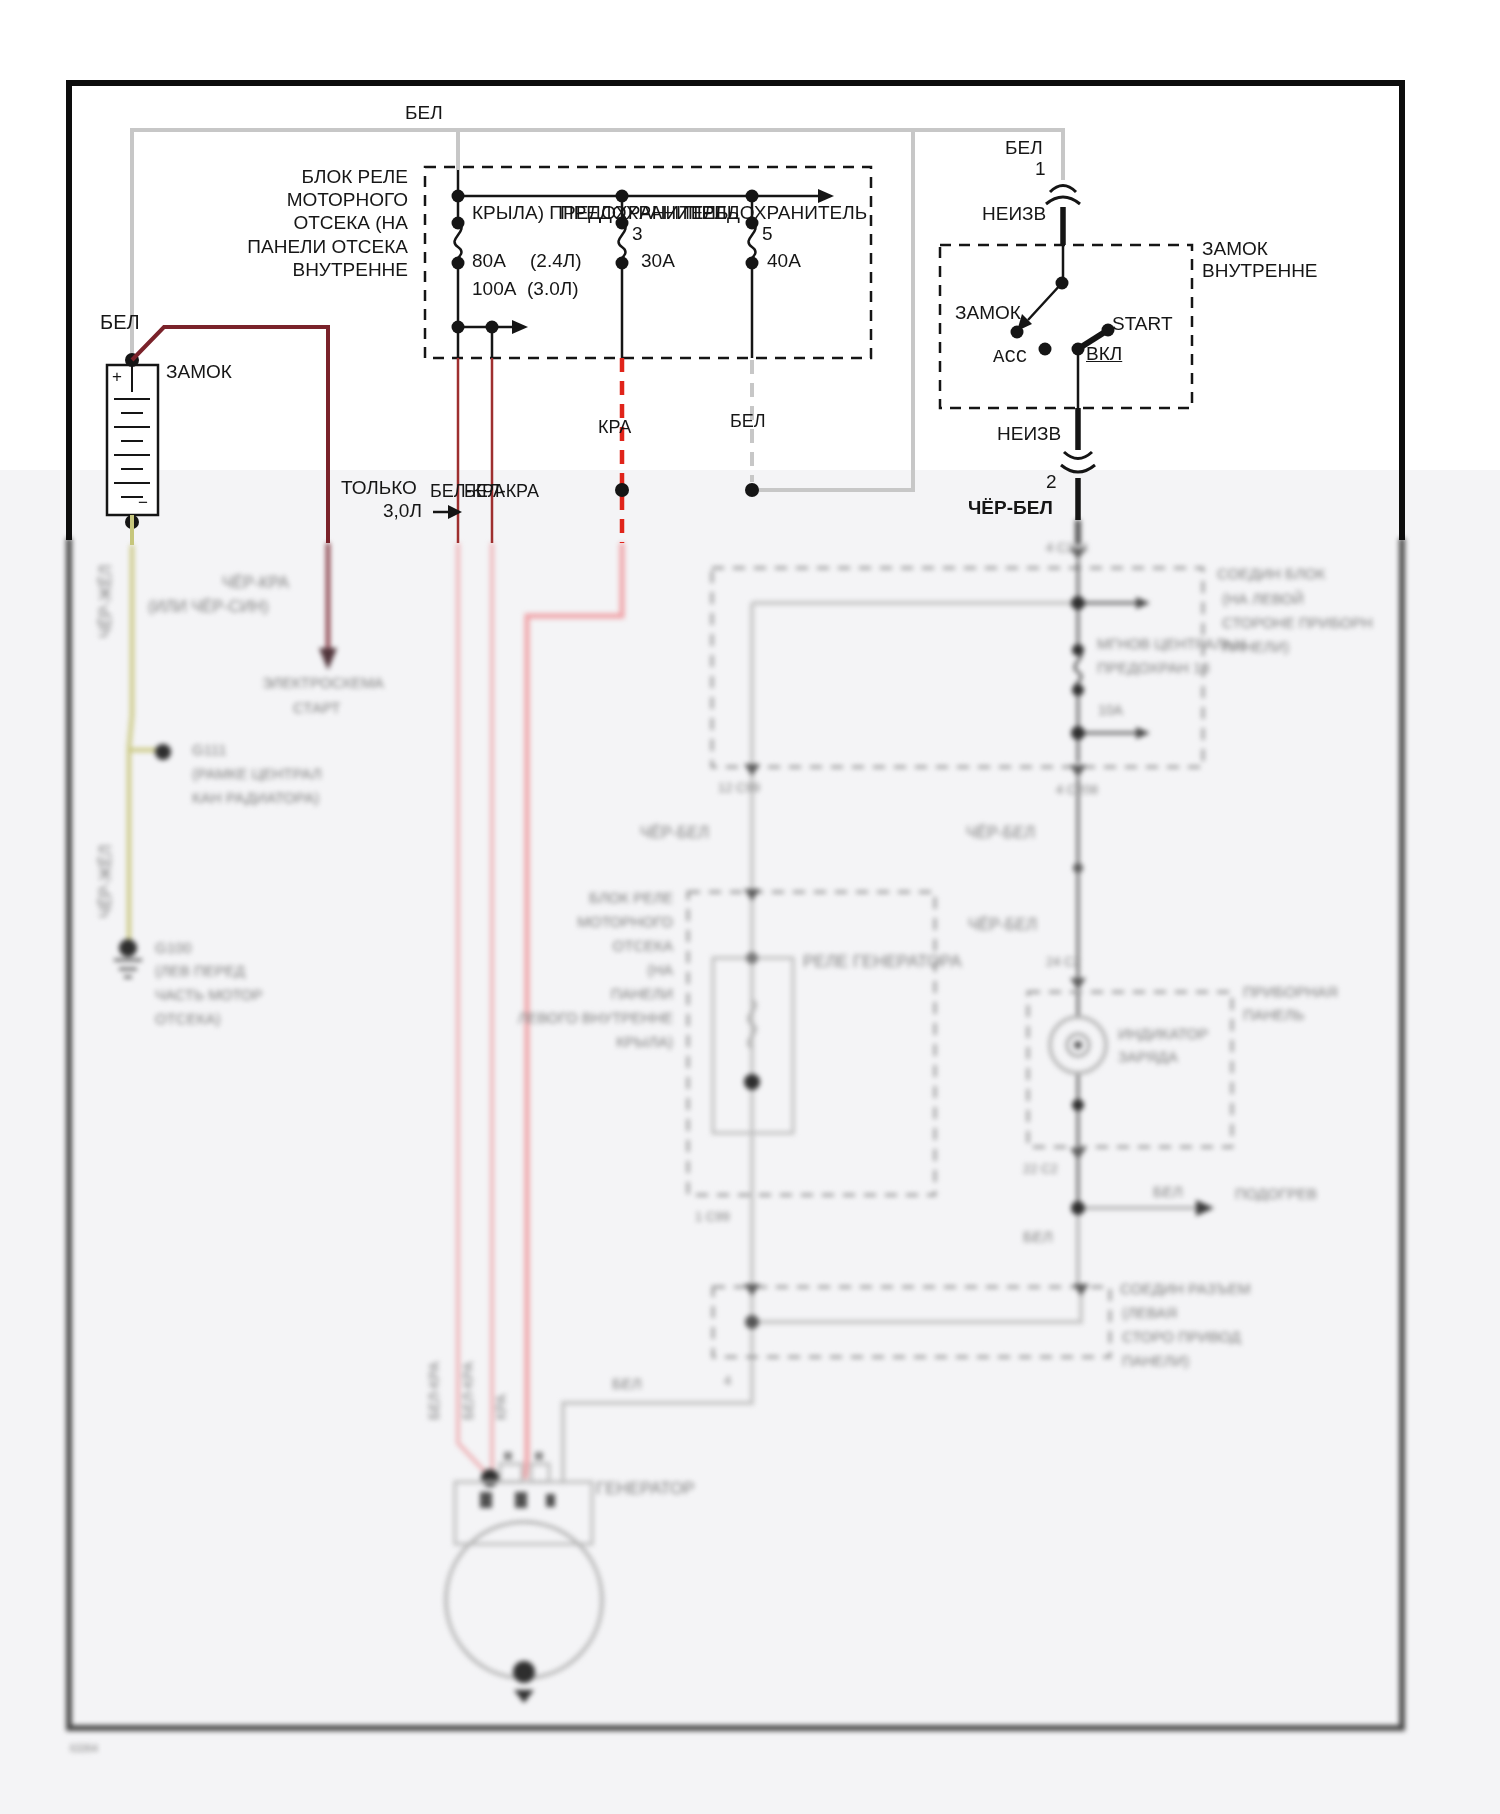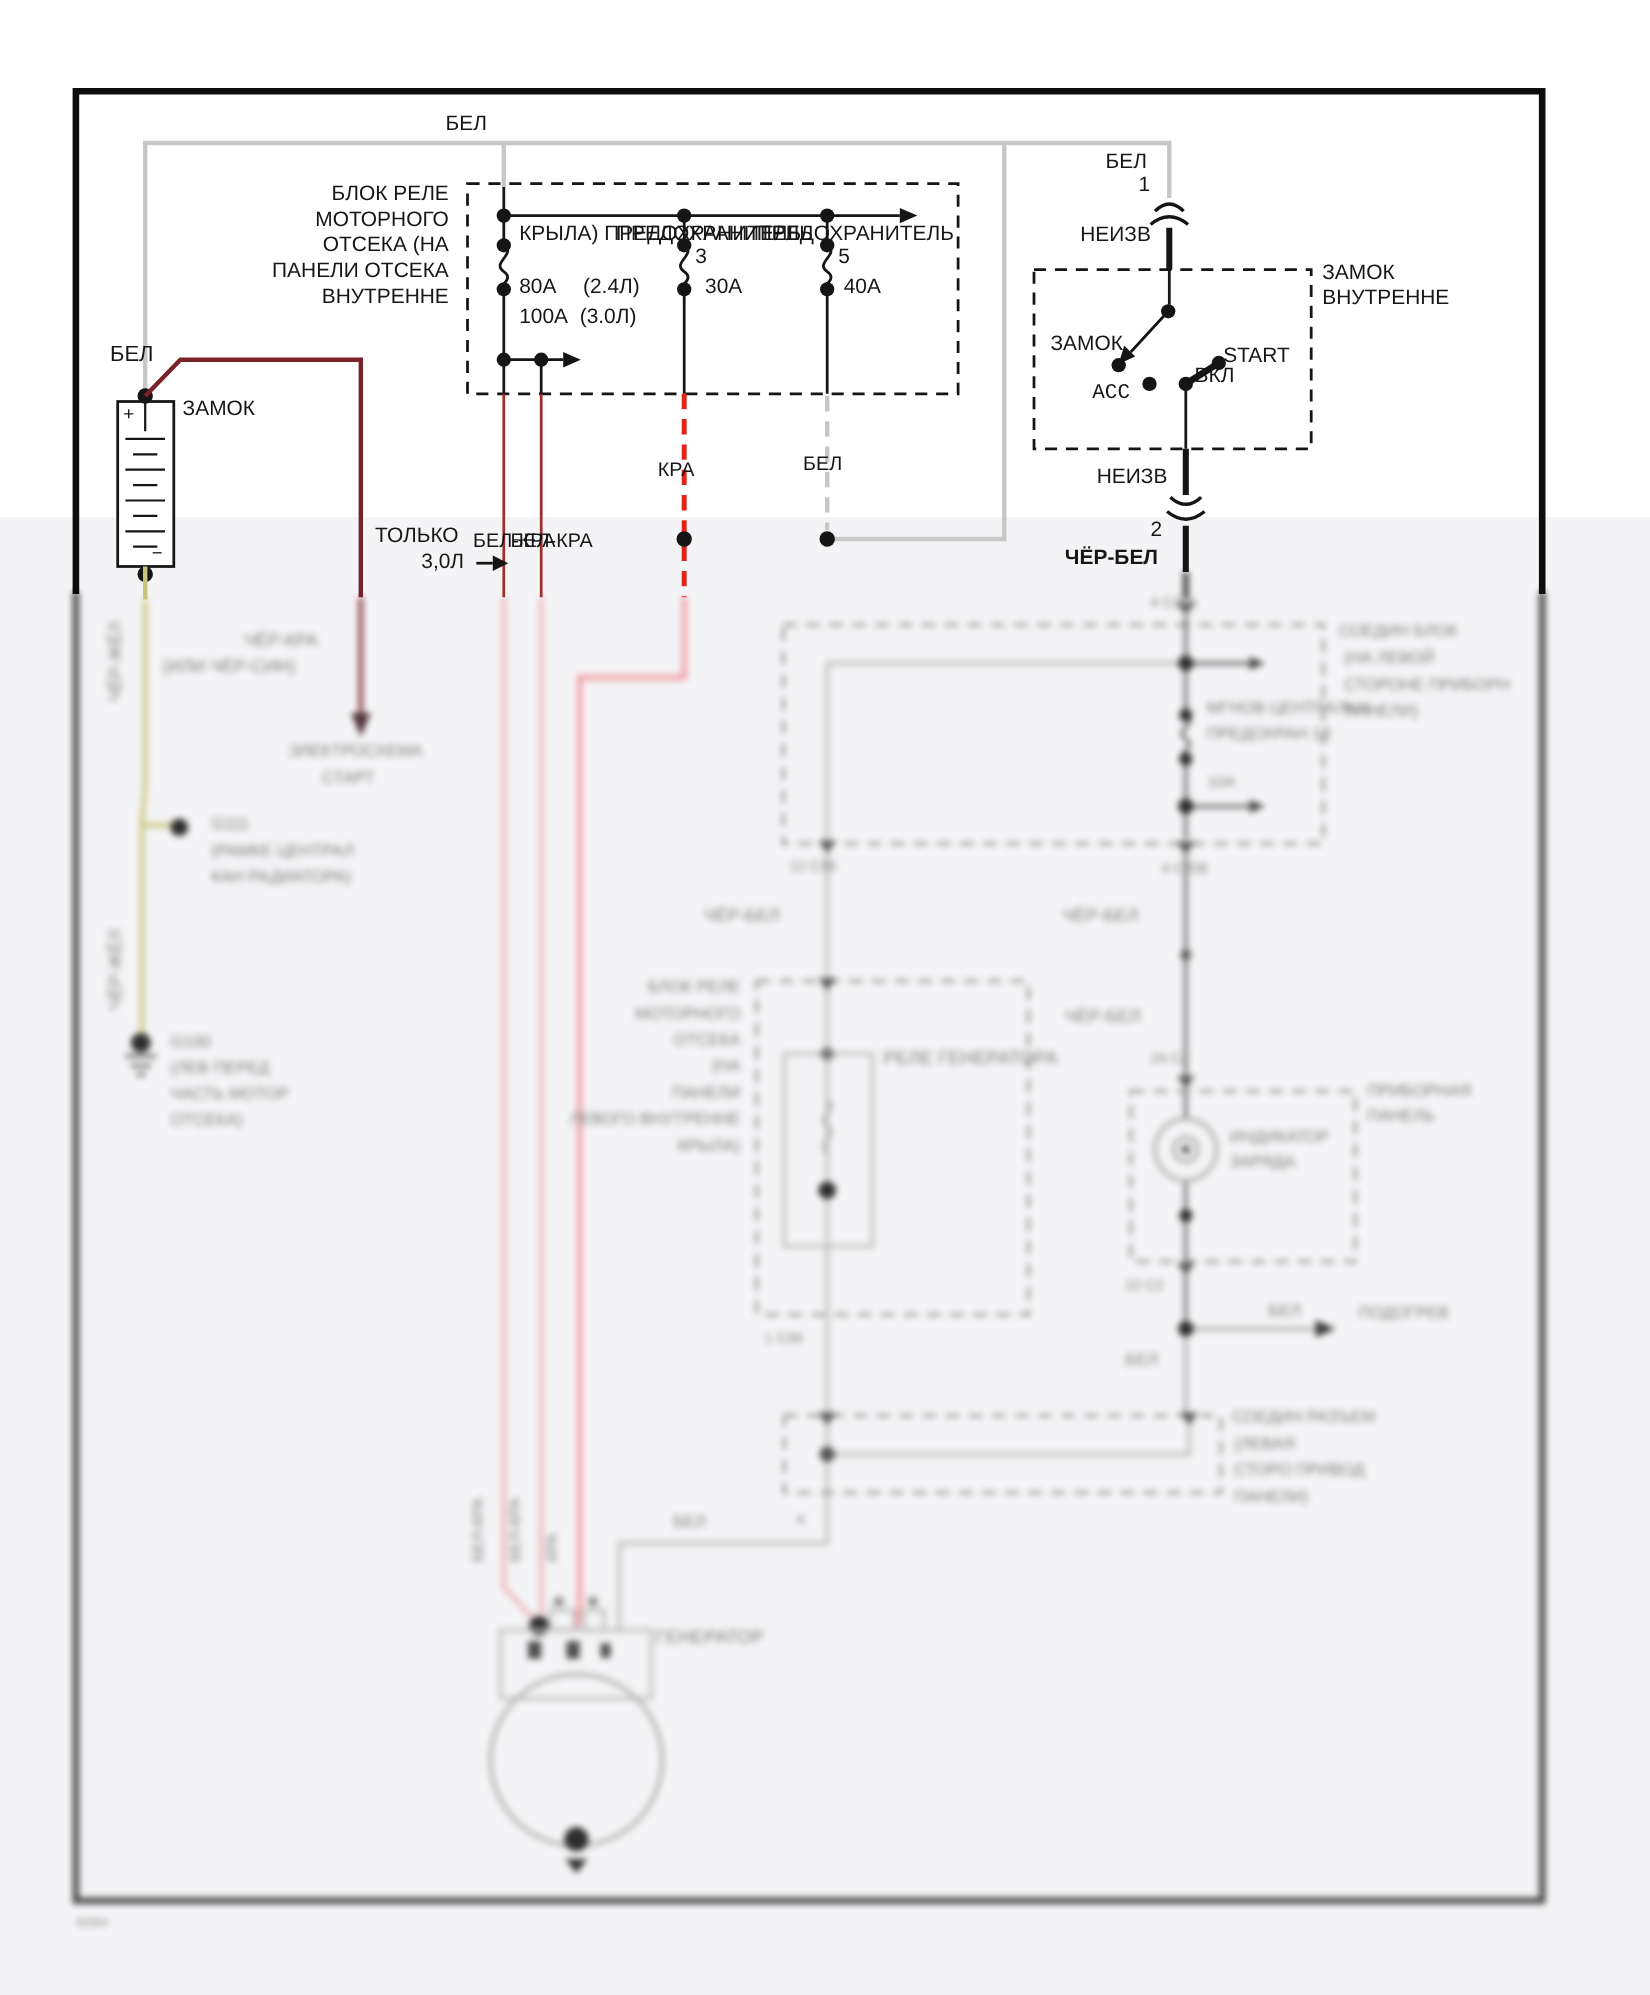--- a/index.html
+++ b/index.html
@@ -279,21 +279,21 @@
         <div class="lb" style="left: 527px; top: 279px;">(3.0Л)</div>
         <div class="lb" style="left: 341px; top: 478px;">ТОЛЬКО</div>
         <div class="lb" style="left: 383px; top: 501px;">3,0Л</div>
         <div class="lb" style="left: 1005px; top: 138px;">БЕЛ</div>
         <div class="lb" style="left: 1035px; top: 159px;">1</div>
         <div class="lb" style="left: 1202px; top: 239px;">ЗАМОК</div>
         <div class="lb" style="left: 1202px; top: 261px;">ВНУТРЕННЕ</div>
         <div class="lb" style="left: 955px; top: 303px;">ЗАМОК</div>
         <div class="lb" style="left: 1112px; top: 314px;">START</div>
         <div class="lb" style="left: 993px; top: 348px; font-family: Liberation Mono, monospace;">АСС</div>
-        <div class="lb" style="left: 1086px; top: 332px;">ВКЛ</div>
+        <div class="lb" style="left: 1086px; top: 344px; text-decoration: underline;">ВКЛ</div>
         <div class="lb" style="left: 997px; top: 424px;">НЕИЗВ</div>
         <div class="lb" style="left: 1046px; top: 472px;">2</div>
         <div class="lb" style="left: 968px; top: 498px; font-weight: bold;">ЧЁР-БЕЛ</div>
         <div class="lb" style="left: 100px; top: 312px; font-size: 20px;">БЕЛ</div>
         <div class="lb" style="left: 430px; top: 482px; font-size: 18px;">БЕЛ-КРА</div>
         <div class="lb" style="left: 464px; top: 482px; font-size: 18px;">БЕЛ-КРА</div>
         <div class="lb" style="left: 598px; top: 418px; font-size: 18px;">КРА</div>
         <div class="lb" style="left: 730px; top: 412px; font-size: 18px;">БЕЛ</div>
       </div>
   </div>

